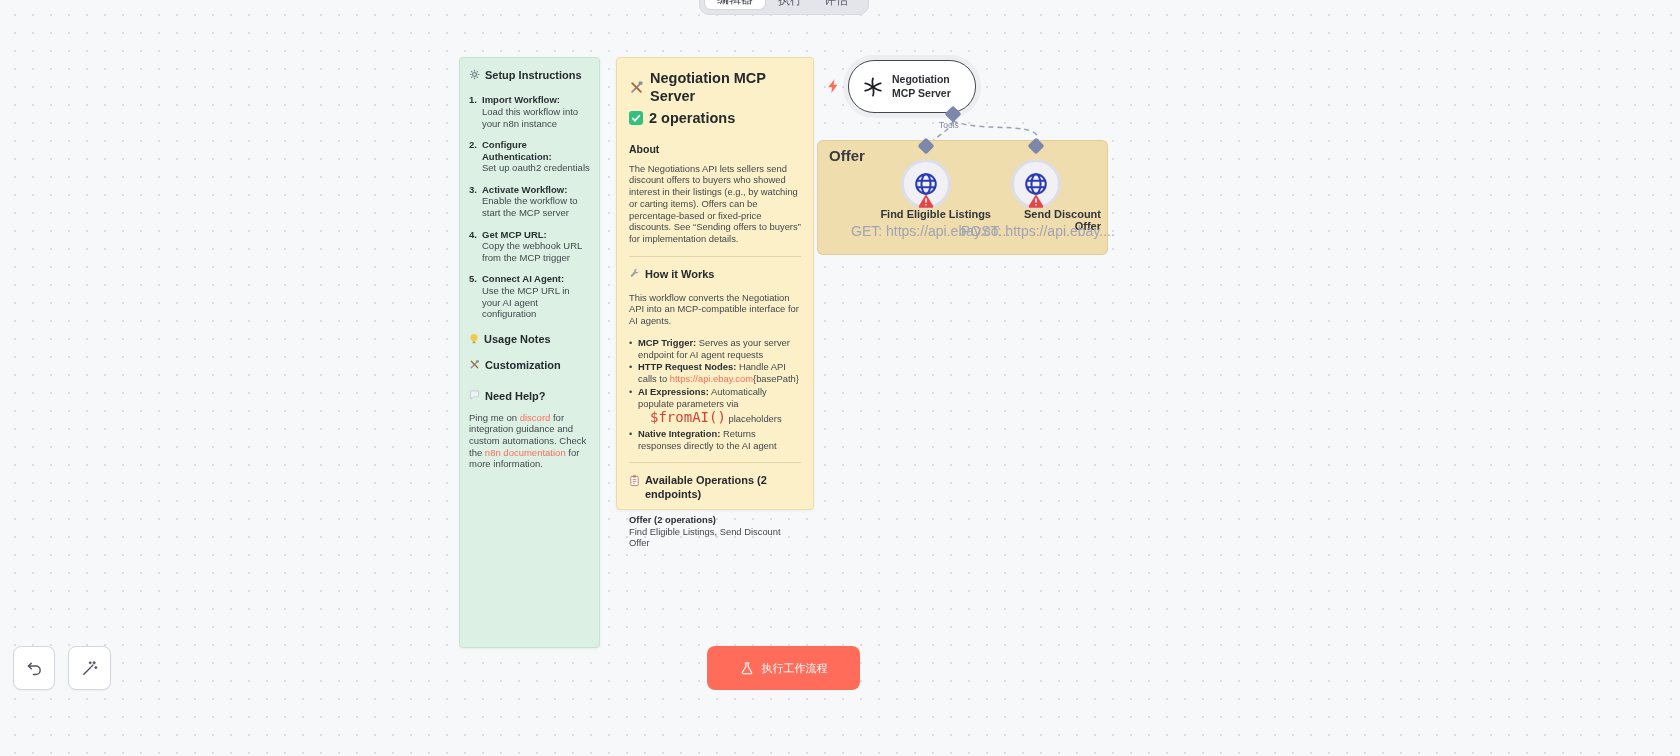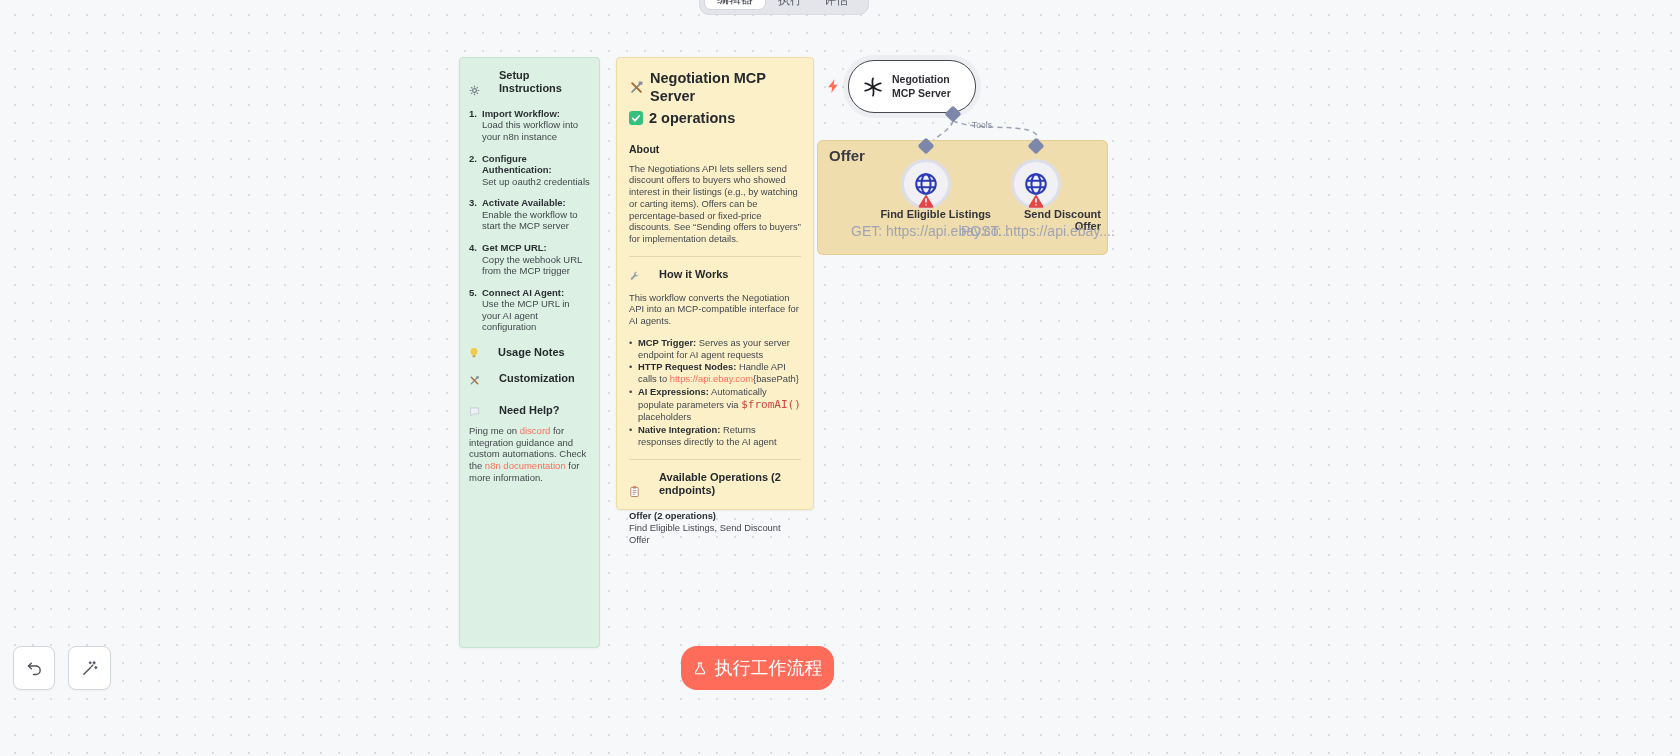--- a/index.html
+++ b/index.html
@@ -33,51 +33,51 @@
     left:459px; top:57px; width:141px; height:591px;
     background:#dcf1e4; border:1px solid #c2e4d0; padding:9px 9px;
     font-size:9.5px; line-height:1.22; color:#42474d;
   }
   .sticky-yellow {
     left:616px; top:57px; width:198px; height:453px;
     background:#fcf0c8; border:1px solid #ecdcaa; padding:11px 12px;
     font-size:9.4px; line-height:1.25; color:#42474d;
   }
   .note-h1 { font-size:14.5px; font-weight:bold; color:#26292e; display:flex; align-items:center; gap:6px; margin-bottom:4px;}
-  .note-h2 { font-size:11px; font-weight:bold; color:#26292e; display:flex; align-items:flex-end; gap:19px; margin:13px 0 8px;}
+  .note-h2 { font-size:11px; font-weight:bold; color:#26292e; display:flex; align-items:flex-start; gap:5px; margin:13px 0 8px;}
   .note-h3 { font-size:10.5px; font-weight:bold; color:#26292e; margin:13px 0 6px;}
   .note-hr { border:none; border-top:1px solid rgba(120,100,40,.18); margin:11px 0; }
   .icn { display:inline-flex; flex:0 0 auto; }
   ol.steps { list-style:none; margin-top:12px; }
   ol.steps li { position:relative; padding-left:13px; margin-bottom:10px; }
   ol.steps .num { position:absolute; left:0; top:0; }
   ol.steps .step-t { font-weight:bold; color:#2b2f34; display:block; }
   ul.dots { list-style:none; }
   ul.dots li { padding-left:9px; position:relative; margin-bottom:1px; }
   ul.dots li:before { content:"•"; position:absolute; left:0; }
   ul.dots li.gap-top { margin-top:10px; }
   .note-p { margin-bottom:2px; }
   a.lnk { color:#ff6d5a; text-decoration:none; cursor:pointer; }
-  .code { font-family:"DejaVu Sans Mono","Liberation Mono",monospace; font-size:11px; color:#d0453a; }
+  .code { font-family:"DejaVu Sans Mono","Liberation Mono",monospace; font-size:14px; color:#d0453a;margin-left:12px; }
   .b { font-weight:bold; color:#2b2f34; }
 
   
   .zap { left:826px; top:78px; width:15px; height:16px; }
   .mcp-node {
     left:848px; top:60px; width:128px; height:53px;
     background:#fff; border:1.7px solid #47474f; border-radius:26px;
     box-shadow:0 0 0 5px rgba(100,110,140,.07);
     display:flex; align-items:center; gap:8px; padding-left:13px; cursor:pointer;
   }
   .mcp-node .lbl { font-size:10.5px; font-weight:600; color:#2e2f36; line-height:1.25; }
   .diamond {
     width:12px; height:12px; background:#7c87aa; border-radius:2px;
     transform:rotate(45deg); cursor:pointer;
   }
-  .tools-lbl { left:968px; top:120px; width:28px; text-align:center; font-size:8.5px; color:#80859a; }
+  .tools-lbl { left:939px; top:120px; width:28px; font-size:8.5px; color:#80859a; }
   .plus-btn {
     left:944px; top:143px; width:17px; height:17px; background:#fdfdfe;
     border:1.5px solid #7c87aa; border-radius:5px; color:#68739a;
     font-size:12px; line-height:13px; text-align:center; cursor:pointer;
   }
   .group-box {
     left:817px; top:140px; width:291px; height:115px;
     background:#f0ddae; border:1px solid rgba(170,130,50,.18); border-radius:6px; cursor:pointer;
   }
   .group-lbl { left:829px; top:147px; font-size:15px; font-weight:600; color:#3a3b42; }
@@ -91,22 +91,22 @@
   .tool-name { position:absolute; font-size:11px; font-weight:600; color:#32343b; text-align:right; width:130px; }
   .tool-sub  { position:absolute; font-size:14px; color:#a0a4b2; text-align:center; width:150px; white-space:nowrap; }
 
   
   .sq-btn {
     width:42px; height:44px; background:#fff; border:1px solid #d2d6dd;
     border-radius:8px; display:flex; align-items:center; justify-content:center;
     cursor:pointer; box-shadow:0 1px 2px rgba(0,0,0,.04);
   }
   .exec-btn {
-    left:681px; top:646px; width:153px; height:44px; background:#ff6d5a;
-    border:none; border-radius:16px; color:#fff; font-size:18px;
+    left:707px; top:646px; width:153px; height:44px; background:#ff6d5a;
+    border:none; border-radius:8px; color:#fff; font-size:11px;
     display:flex; align-items:center; justify-content:center; gap:8px; cursor:pointer;
     font-family:inherit;
   }
 </style>
 </head>
 <body>
 
 <div class="abs tabbar">
   <div class="tab active">编辑器</div>
   <div class="tab">执行</div>
@@ -129,21 +129,21 @@
       <span class="step-t">Import Workflow:</span>
       <span>Load this workflow into your n8n instance</span>
     </li>
     <li>
       <span class="num b">2.</span>
       <span class="step-t">Configure Authentication:</span>
       <span>Set up oauth2 credentials</span>
     </li>
     <li>
       <span class="num b">3.</span>
-      <span class="step-t">Activate Available:</span>
+      <span class="step-t">Activate Workflow:</span>
       <span>Enable the workflow to start the MCP server</span>
     </li>
     <li>
       <span class="num b">4.</span>
       <span class="step-t">Get MCP URL:</span>
       <span>Copy the webhook URL from the MCP trigger</span>
     </li>
     <li>
       <span class="num b">5.</span>
       <span class="step-t">Connect AI Agent:</span>

